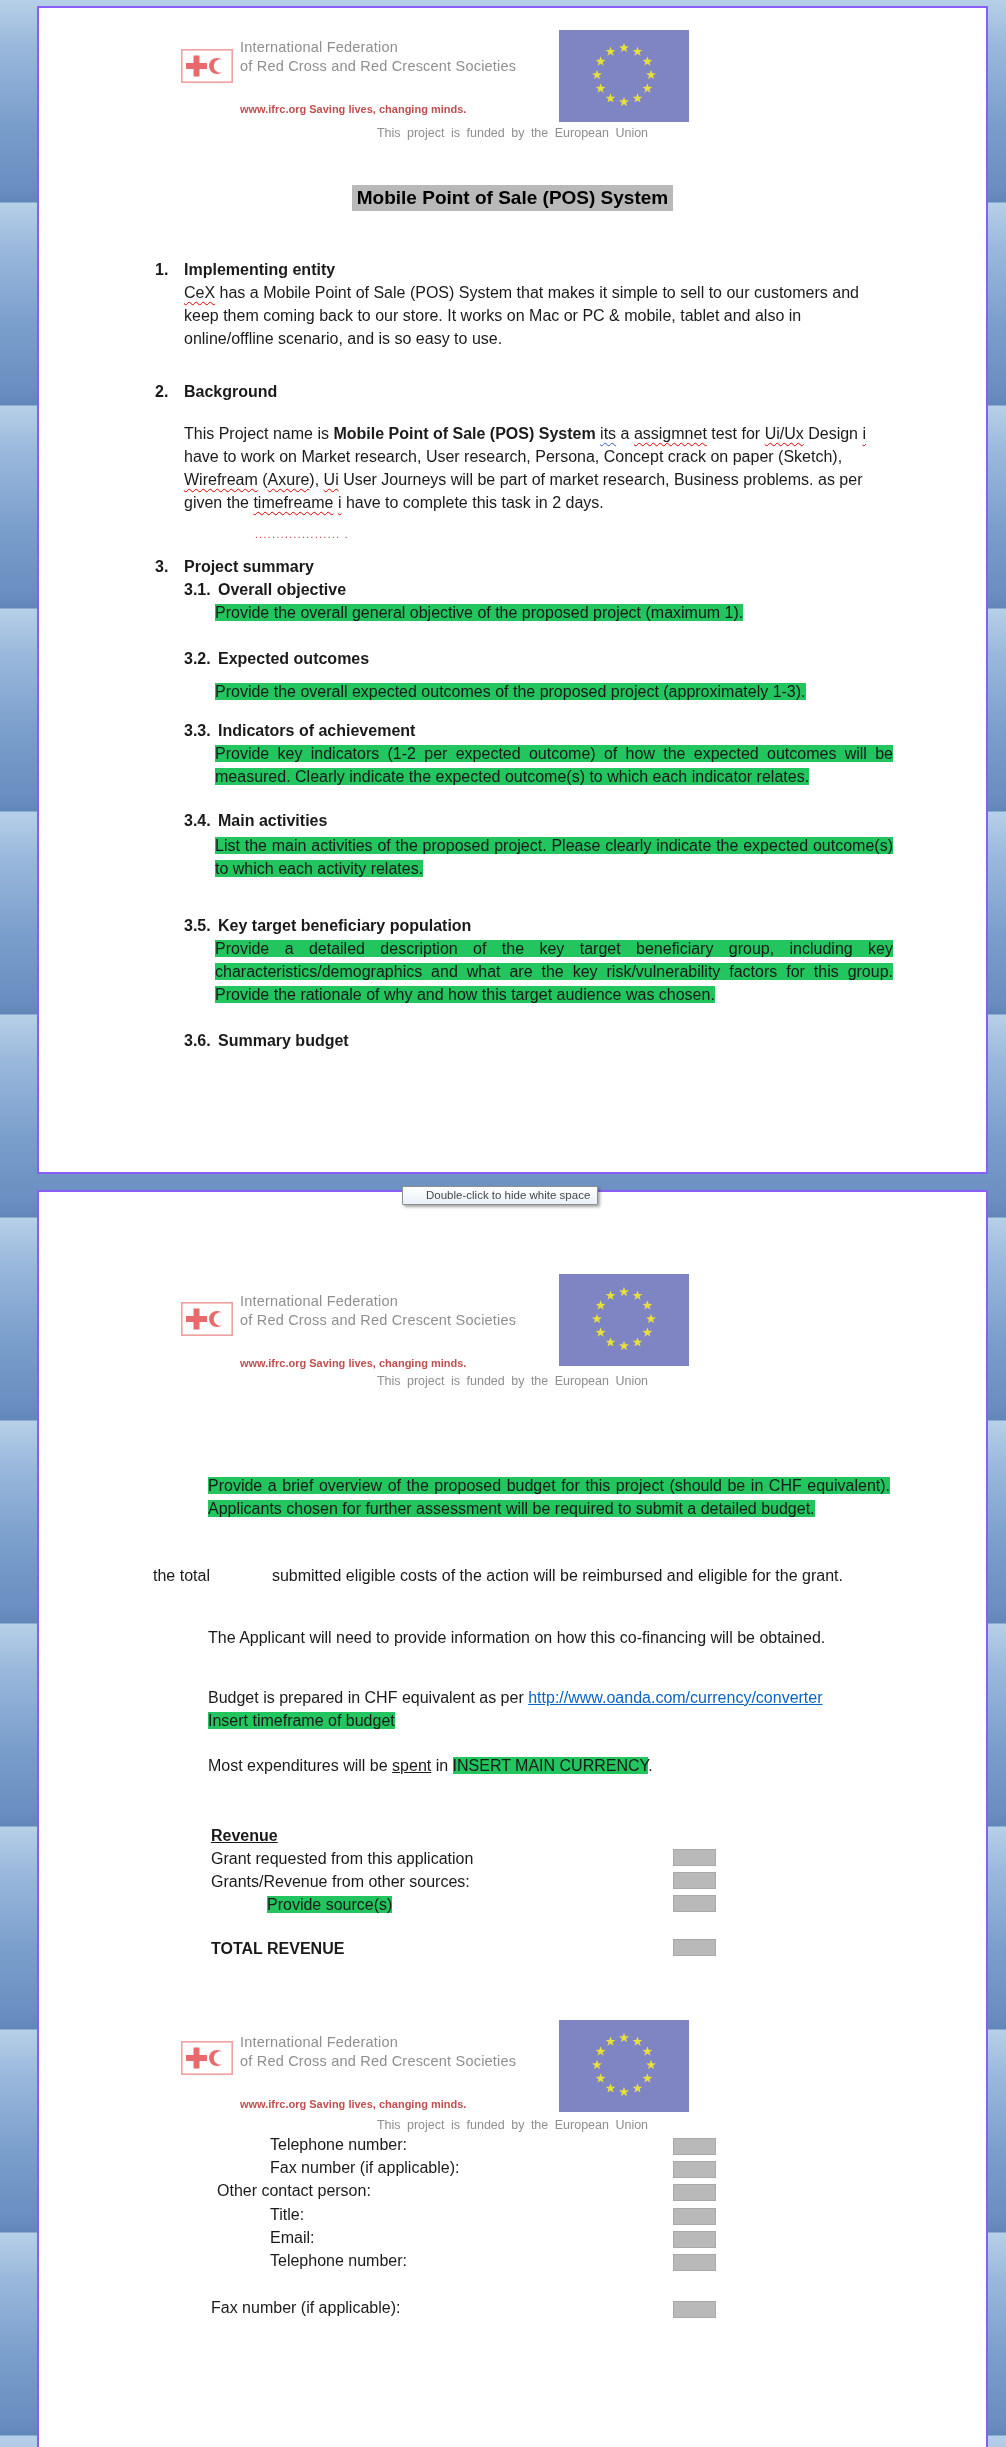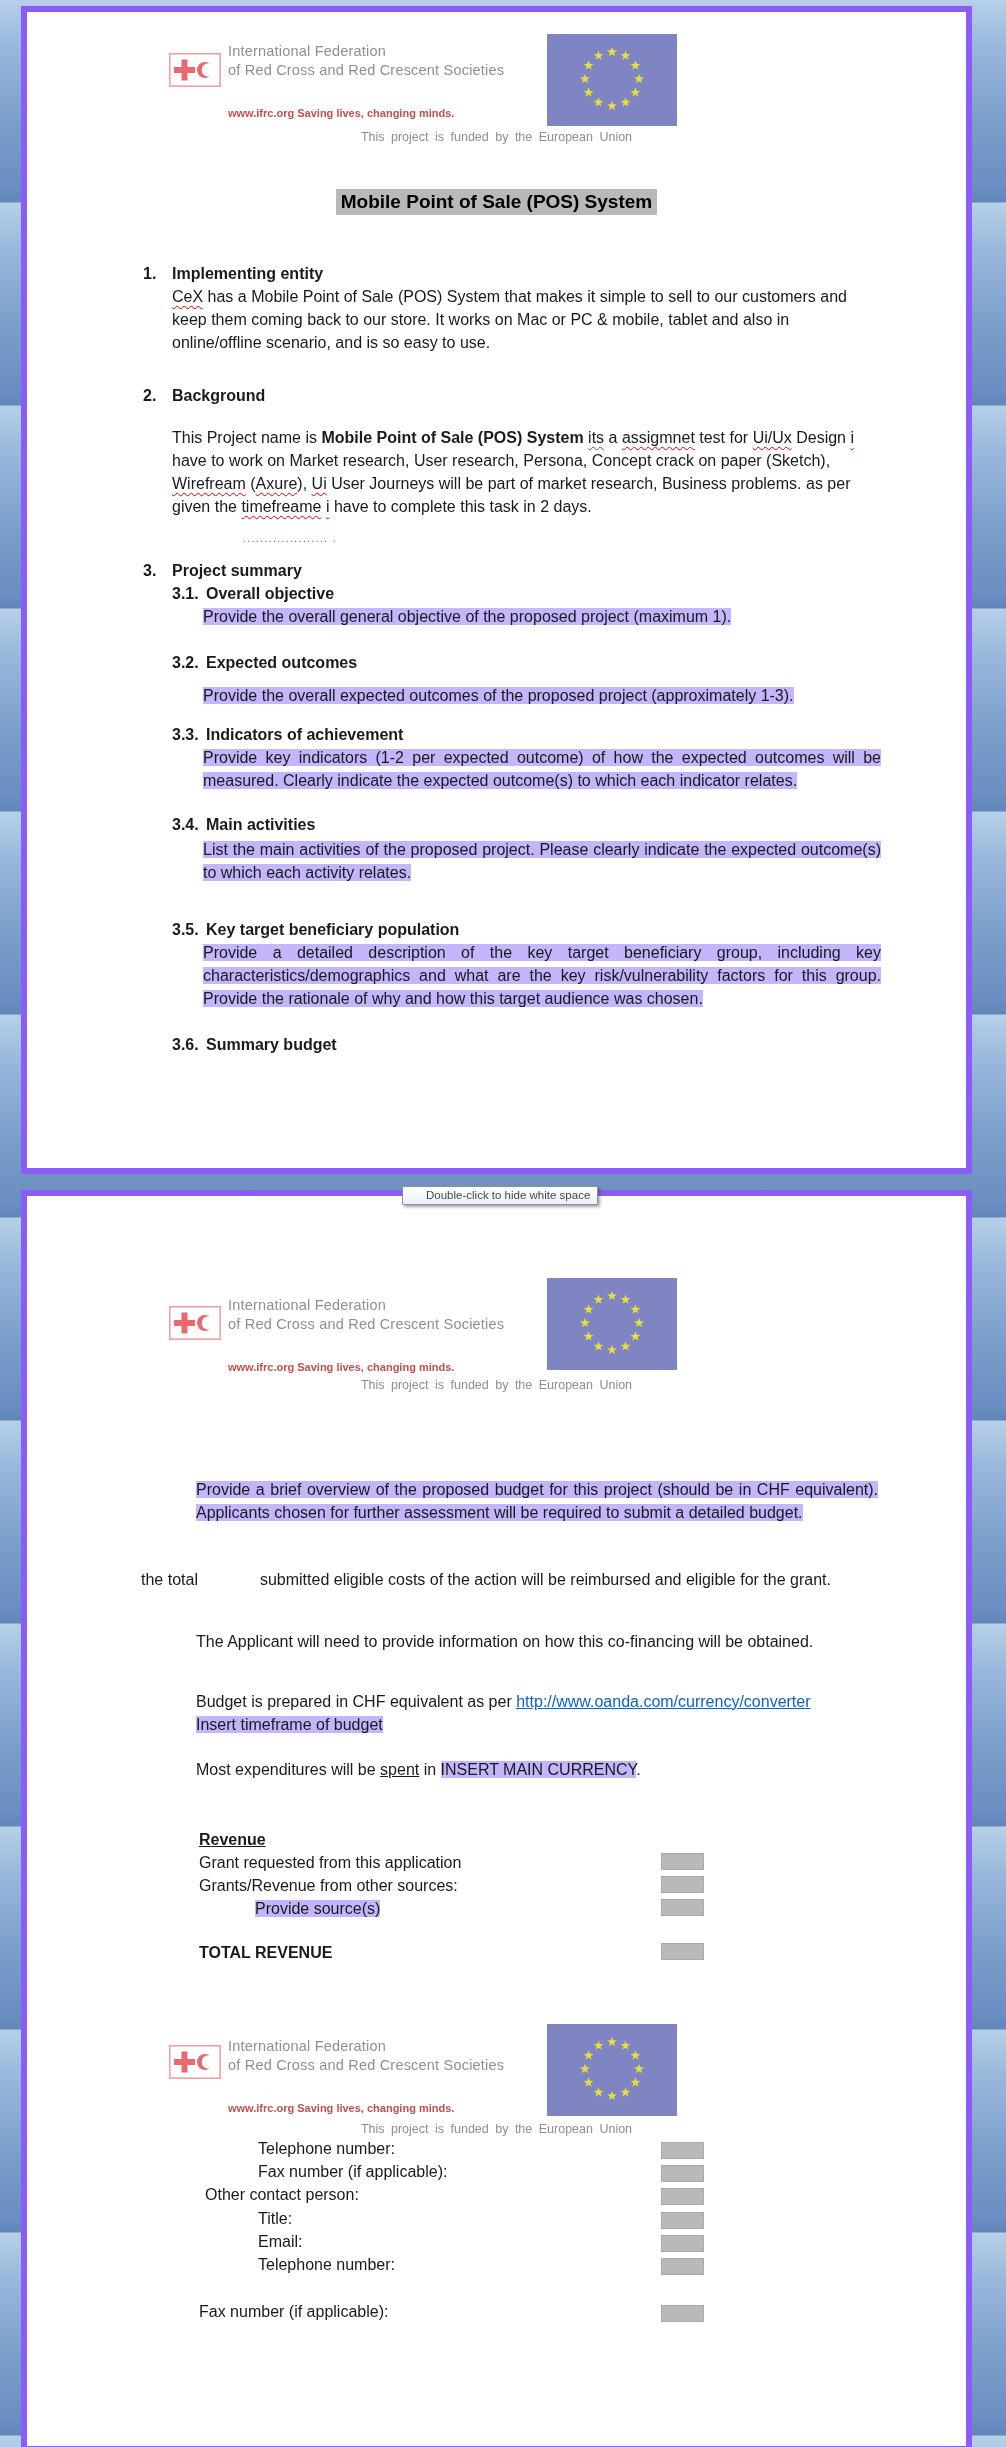--- a/index.html
+++ b/index.html
@@ -2,27 +2,27 @@
 <html><head>
 <meta charset="utf-8">
 <style>
   html,body{margin:0;padding:0;}
   body{
     width:1006px;height:2447px;position:relative;overflow:hidden;
     font-family:"Liberation Sans","DejaVu Sans",sans-serif;
     background:repeating-linear-gradient(180deg,
       #b7d0e8 0px,#9ab8dc 45px,#7b9fcc 120px,#6a8fc0 185px,#6186b8 202px,#b7d0e8 203px);
   }
-  .page{position:absolute;left:21px;width:951px;background:#ffffff;
-    border:6px solid #8b5cf6;box-sizing:border-box;}
+  .page{position:absolute;left:37px;width:951px;background:#ffffff;
+    border:2px solid #8b5cf6;box-sizing:border-box;}
   .abs{position:absolute;}
   
   .doc{font-size:16px;line-height:23px;color:#1a1a1a;}
   .b{font-weight:bold;}
-  .hl{background:#c4b5fd;}
+  .hl{background:#22c55e;}
   .just{text-align:justify;}
   .nowrap{white-space:nowrap;}
   .sq-red{text-decoration:underline;text-decoration-style:wavy;
     text-decoration-color:#e00000;text-decoration-thickness:1px;text-underline-offset:3px;}
   .sq-blue{text-decoration:underline;text-decoration-style:wavy;
     text-decoration-color:#2f5bd7;text-decoration-thickness:1px;text-underline-offset:3px;}
   .u{text-decoration:underline;}
   a.doclink{color:#0b63c5;text-decoration:underline;cursor:pointer;}
   
   .org-text{font-size:14.5px;line-height:19px;color:#8f8f8f;letter-spacing:.2px;}

